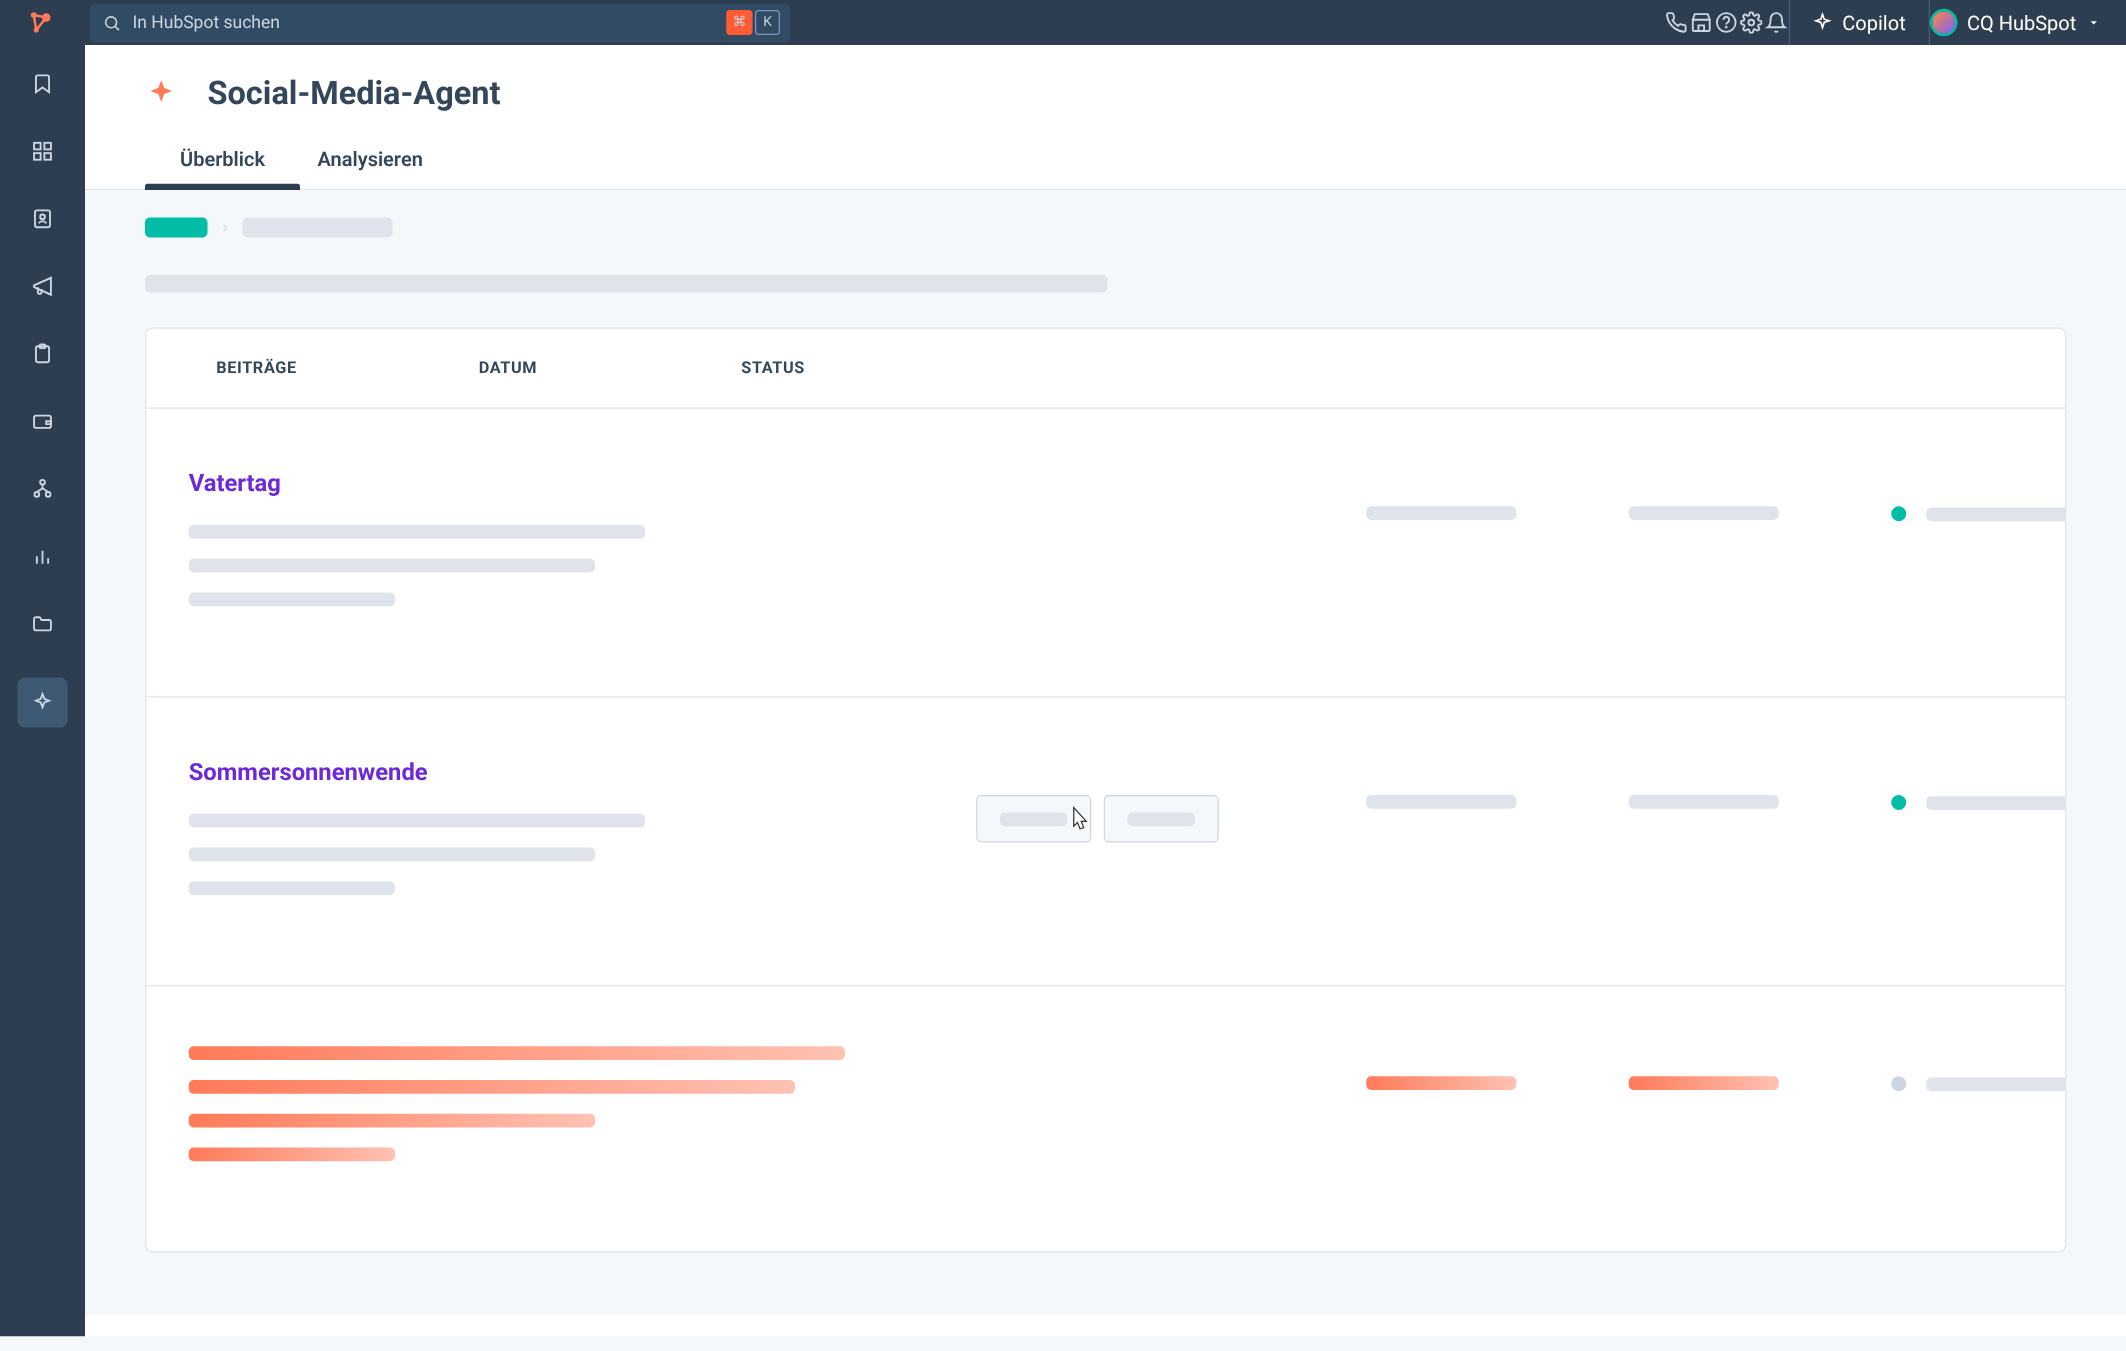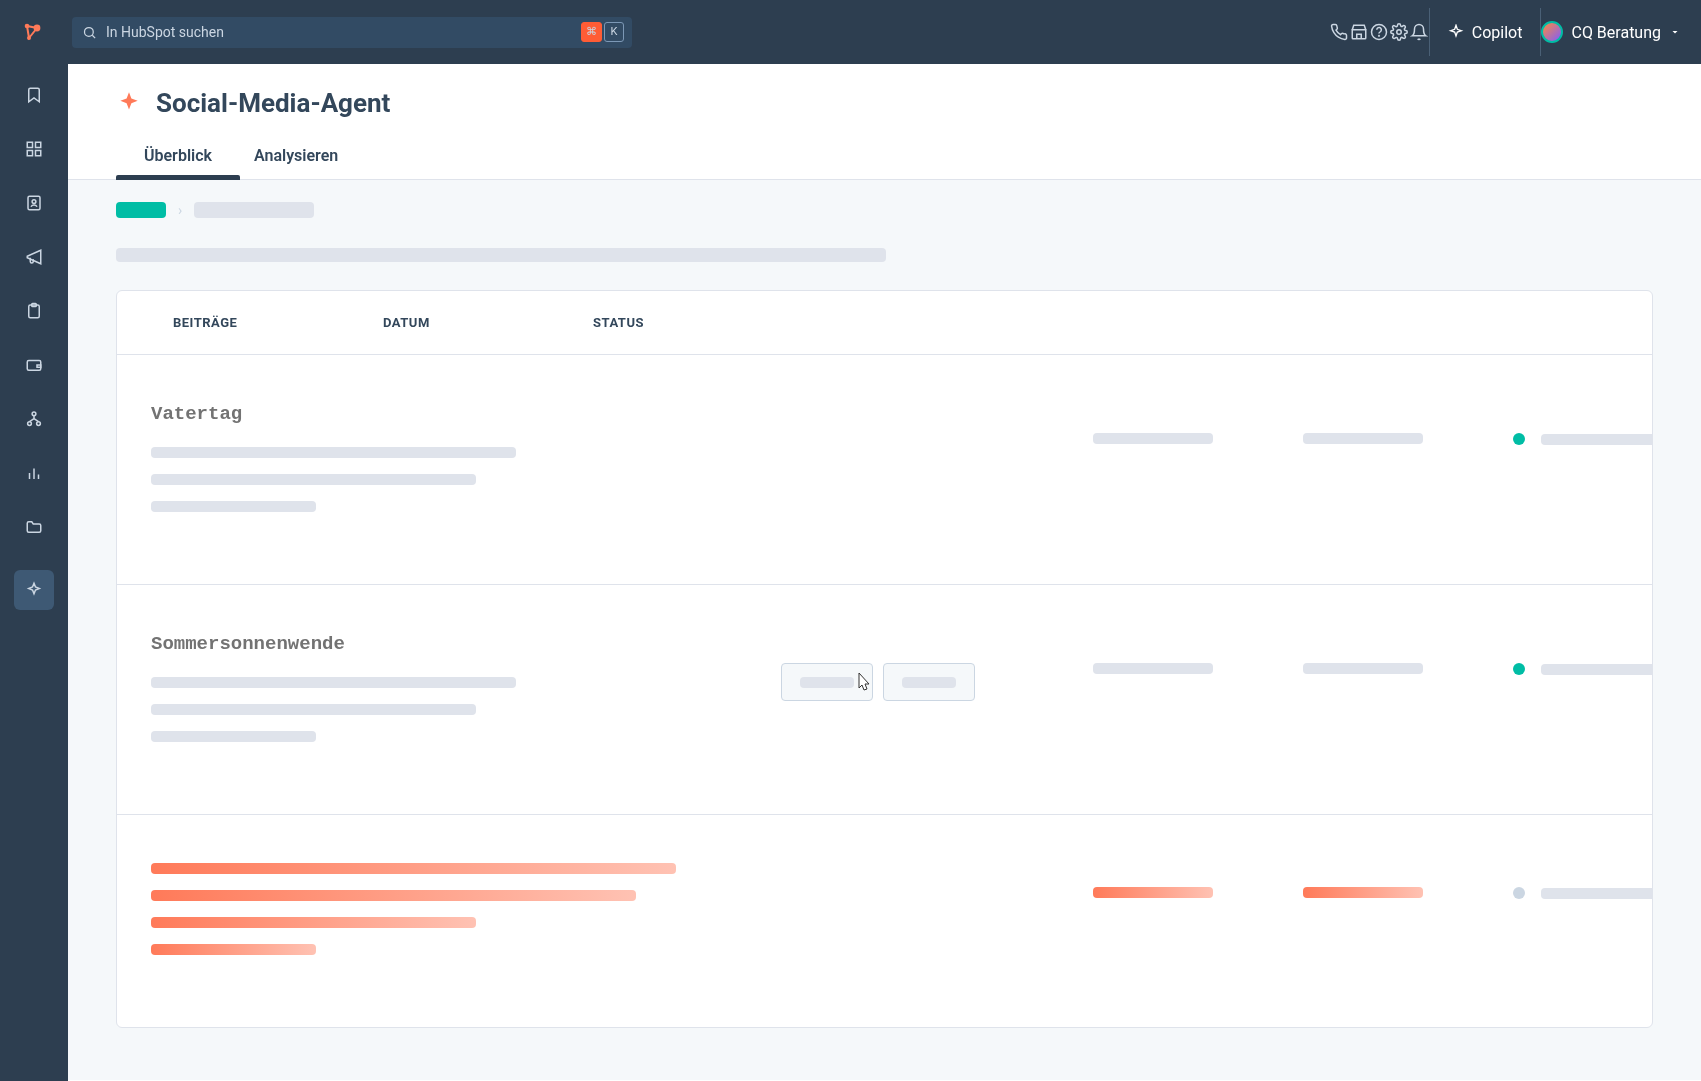--- a/index.html
+++ b/index.html
@@ -1,19 +1,19 @@
 <!DOCTYPE html>
 <html><head>
 <meta charset="utf-8">
 <style>
 * { margin: 0; padding: 0; box-sizing: border-box; font-family: -apple-system, BlinkMacSystemFont, "Segoe UI", Roboto, Helvetica, Arial, sans-serif; }
 body { background: #f5f8fa; color: #33475b; width: 1701px; height: 1081px; overflow: hidden; }
 
 
-.topbar { height: 64px; background: #2d3e50; display: flex; align-items: center; padding: 0 20px; color: #fff; }
+.topbar { height: 36px; background: #2d3e50; display: flex; align-items: center; padding: 0 20px; color: #fff; }
 .logo { width: 24px; height: 24px; display: flex; align-items: center; justify-content: center; margin-right: 28px; }
 .search-wrap { flex: 0 0 560px; position: relative; }
 .search { width: 100%; height: 31px; background: #324b64; border: none; border-radius: 4px; color: #cbd6e2; padding: 0 90px 0 34px; font-size: 14px; }
 .search::placeholder { color: #cbd6e2; }
 .search-icon { position: absolute; left: 10px; top: 8px; color: #cbd6e2; }
 .search-kbd { position: absolute; right: 8px; top: 5px; display: flex; gap: 0; }
 .kbd-box { height: 20px; min-width: 20px; border: 1px solid #7c98b6; border-radius: 3px; display: flex; align-items: center; justify-content: center; font-size: 11px; color: #cbd6e2; padding: 0 4px; }
 .kbd-cmd { background: #ff5c35; border-color: #ff5c35; margin-right: 2px; }
 .topbar-right { margin-left: auto; display: flex; align-items: center; }
 .top-icon { width: 20px; height: 20px; display: flex; align-items: center; justify-content: center; color: #cbd6e2; cursor: pointer; }
@@ -23,21 +23,21 @@
 
 
 .shell { display: flex; height: calc(100% - 48px); }
 .leftnav { width: 68px; background: #2d3e50; padding-top: 20px; display: flex; flex-direction: column; align-items: center; gap: 32px; }
 .nav-icon { width: 22px; height: 22px; color: #cbd6e2; cursor: pointer; display: flex; align-items: center; justify-content: center; }
 .nav-icon.active { background: #3e5974; width: 40px; height: 40px; border-radius: 6px; }
 
 
 .content { flex: 1; overflow: auto; background: #fff; }
 .page-header { padding: 24px 48px 0 48px; }
-.title-row { display: flex; align-items: center; gap: 14px; }
+.title-row { display: flex; align-items: center; gap: 24px; }
 .sparkle { width: 26px; height: 26px; }
 .page-title { font-size: 26px; font-weight: 700; color: #33475b; }
 .tabs { display: flex; gap: 42px; margin-top: 18px; border-bottom: 1px solid #dfe3eb; margin-left: -48px; margin-right: -48px; padding-left: 76px; }
 .tab { font-size: 16px; font-weight: 600; color: #33475b; padding: 10px 0 14px 0; cursor: pointer; position: relative; }
 .tab.active::after { content: ""; position: absolute; left: -28px; right: -28px; bottom: -1px; height: 5px; background: #2d3e50; border-radius: 2px 2px 0 0; }
 
 .body-area { background: #f5f8fa; padding: 22px 48px 48px 48px; min-height: 900px; }
 .breadcrumb-row { display: flex; align-items: center; gap: 12px; margin-bottom: 30px; }
 .crumb-pill { height: 16px; border-radius: 4px; background: #00bda5; }
 .crumb-arrow { color: #cbd6e2; font-size: 14px; }
@@ -49,21 +49,21 @@
 .table-card { background: #fff; border: 1px solid #dfe3eb; border-radius: 6px; overflow: hidden; }
 .thead { display: flex; padding: 24px 34px; border-bottom: 1px solid #dfe3eb; }
 .th { font-size: 13px; font-weight: 700; letter-spacing: 0.5px; color: #33475b; text-transform: uppercase; }
 .col-campaign { flex: 0 0 920px; }
 .col-posts { flex: 0 0 210px; margin-left: 22px; }
 .col-date { flex: 0 0 210px; }
 .col-status { flex: 1; }
 
 .trow { display: flex; padding: 48px 34px 56px 34px; border-bottom: 1px solid #dfe3eb; align-items: flex-start; }
 .trow:last-child { border-bottom: none; }
-.camp-title { font-size: 19px; font-weight: 700; color: #737373; margin-bottom: 22px; font-family: Liberation Mono, monospace; }
+.camp-title { font-size: 19px; font-weight: 700; color: #6d28d9; margin-bottom: 22px; }
 .skel-line { height: 11px; border-radius: 4px; background: #dfe3eb; margin-bottom: 16px; }
 .skel-orange { background: linear-gradient(90deg, #ff7a59, #ffc2b3); }
 
 .cell-center { display: flex; align-items: center; height: 100%; padding-top: 30px; }
 .cell-center.nohead { padding-top: 60px; }
 .skel-short { height: 11px; width: 120px; background: #dfe3eb; border-radius: 4px; }
 .skel-short.orange { background: linear-gradient(90deg, #ff7a59, #ffc2b3); }
 .status-wrap { display: flex; align-items: center; gap: 16px; padding-top: 30px; }
 .status-wrap.nohead { padding-top: 60px; }
 .status-dot { width: 12px; height: 12px; border-radius: 50%; }
@@ -138,21 +138,21 @@
         </svg>
       </span>
     <div class="copilot-btn">
       <svg width="16" height="16" viewBox="0 0 24 24" fill="none" stroke="currentColor" stroke-width="2">
           <path d="M12 2l2 6 6 2-6 2-2 6-2-6-6-2 6-2 2-6z"></path>
         </svg>
       <span>Copilot</span>
     </div>
     <div class="user">
       <span class="avatar"></span>
-      <span>CQ Beratung</span>
+      <span>CQ HubSpot</span>
       <svg width="12" height="12" viewBox="0 0 24 24" fill="currentColor">
           <path d="M7 10l5 5 5-5z"></path>
         </svg>
     </div>
   </div>
 </div>
 
 <div class="shell">
 
   <div class="leftnav">

